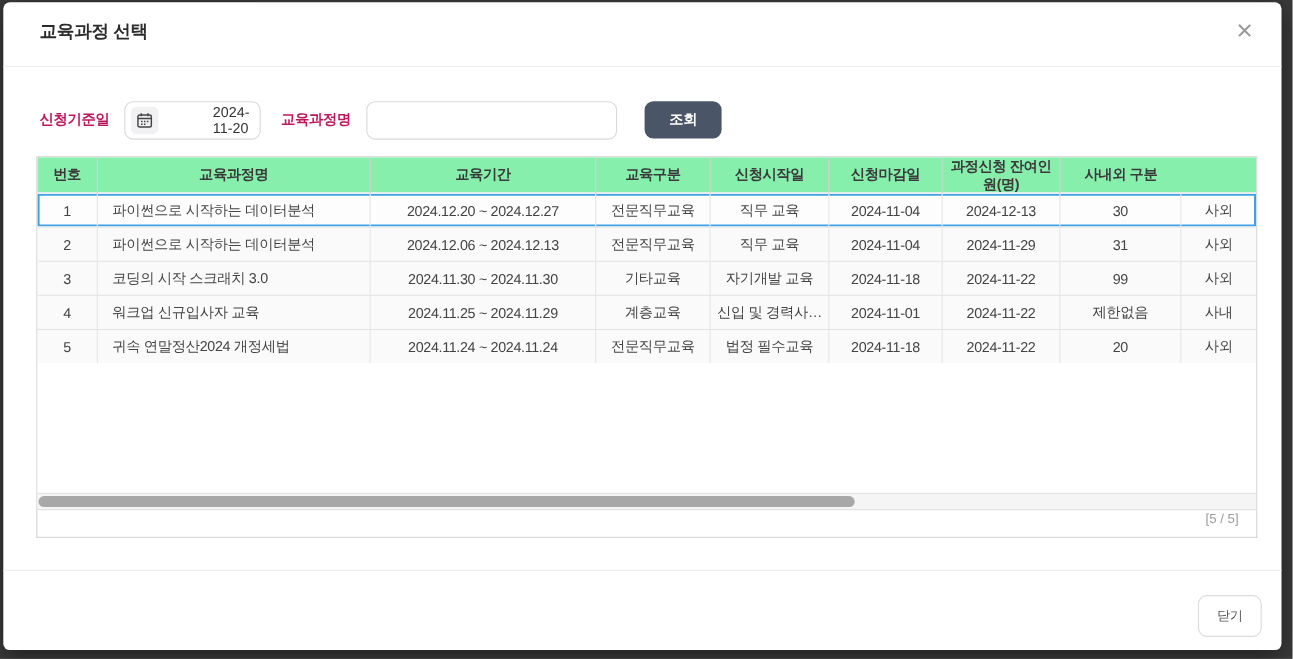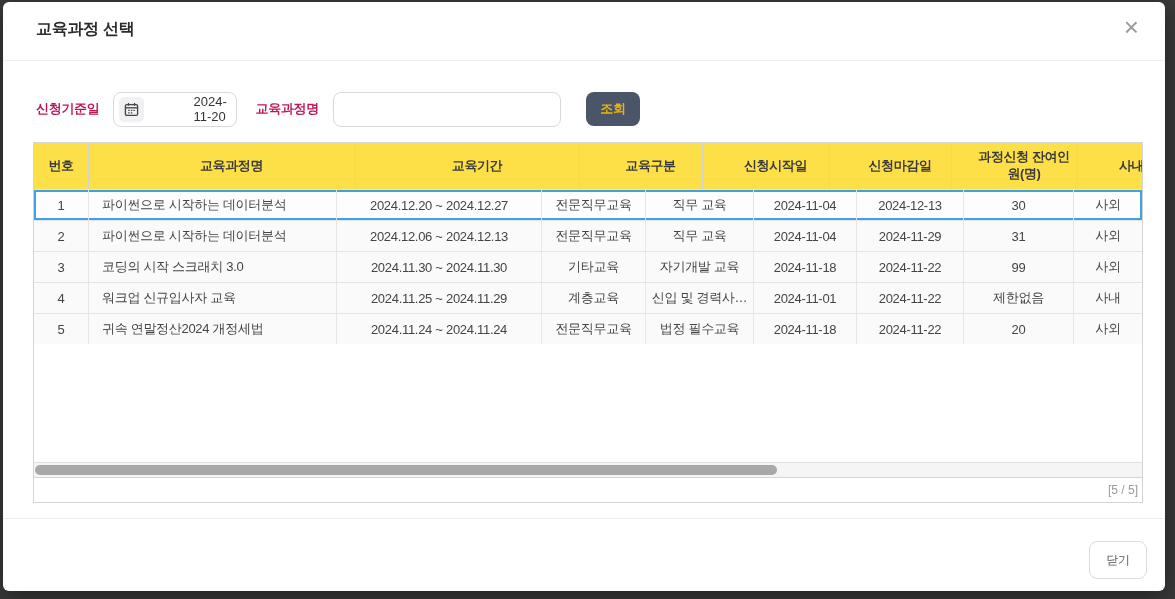--- a/index.html
+++ b/index.html
@@ -42,30 +42,30 @@
   }
   .date-text { font-size:13px; color:#333; margin-left:9px; }
   .course-label { margin-left:19px; }
   .course-input {
     margin-left:14px; width:228px; height:35px;
     border:1px solid #d9d9d9; border-radius:8px; background:#fff;
     font-size:13px; color:#333; padding:0 10px; outline:none;
     font-family:"Liberation Sans", sans-serif;
   }
   .search-btn {
-    margin-left:25px; width:54px; height:34px;
-    background:#4b5568; color:#eab308; border:none; border-radius:8px;
+    margin-left:25px; width:70px; height:34px;
+    background:#4b5568; color:#ffffff; border:none; border-radius:8px;
     font-size:13px; font-weight:bold; cursor:pointer; letter-spacing:-0.3px;
     font-family:"Liberation Sans", sans-serif;
   }
 
   .grid-area { position:absolute; left:30px; top:140px; width:1110px; }
   .grid-box { border:1px solid #d5d5d5; background:#fff; overflow:hidden; }
   .grid-row { display:grid; grid-template-columns:55px 248px 205px 104px 108px 103px 107px 110px 68px; }
-  .thead { background:#fde047; height:46px;gap:19px; }
+  .thead { background:#86efac; height:32px; }
   .th {
     display:flex; align-items:center; justify-content:center; text-align:center;
     font-size:13px; font-weight:bold; color:#3a3a3a; line-height:1.3;
     border-right:1px solid #d2d2d2; padding:0 4px; letter-spacing:-0.4px;
   }
   .th:last-child { border-right:none; }
   .tr { height:31px; background:#fafafa; border-top:1px solid #e4e4e4; }
   .td {
     display:flex; align-items:center; justify-content:center;
     font-size:13px; color:#444; border-right:1px solid #e6e6e6;
@@ -75,21 +75,21 @@
   .td.c1 { justify-content:flex-start; padding:0 13px; }
   .tr.selected { background:#fdfdfd; box-shadow:inset 0 0 0 2px #3fa1e5; }
   .filler { height:118px; background:#fff; }
   .hscroll { height:15px; background:#f5f5f5; border-top:1px solid #e2e2e2; position:relative; }
   .hthumb {
     position:absolute; left:1px; top:2px; height:10px; width:67%;
     background:#a8a8a8; border-radius:6px;
   }
   .grid-footer {
     border:1px solid #d5d5d5; border-top:none; height:25px; background:#fff;
-    display:flex; align-items:center; justify-content:flex-end; padding-right:4px;
+    display:flex; justify-content:flex-end; padding-right:16px;
   }
   .record-count { font-size:12px; color:#9b9b9b; }
 
   .bottom-divider { position:absolute; left:0; right:0; top:516px; border-top:1px solid #efefef; }
   .close-btn {
     position:absolute; right:18px; bottom:12px; width:58px; height:38px;
     background:#fff; border:1px solid #dcdcdc; border-radius:8px;
     font-size:12px; color:#555; cursor:pointer; letter-spacing:-0.3px;
     font-family:"Liberation Sans", sans-serif;
   }

